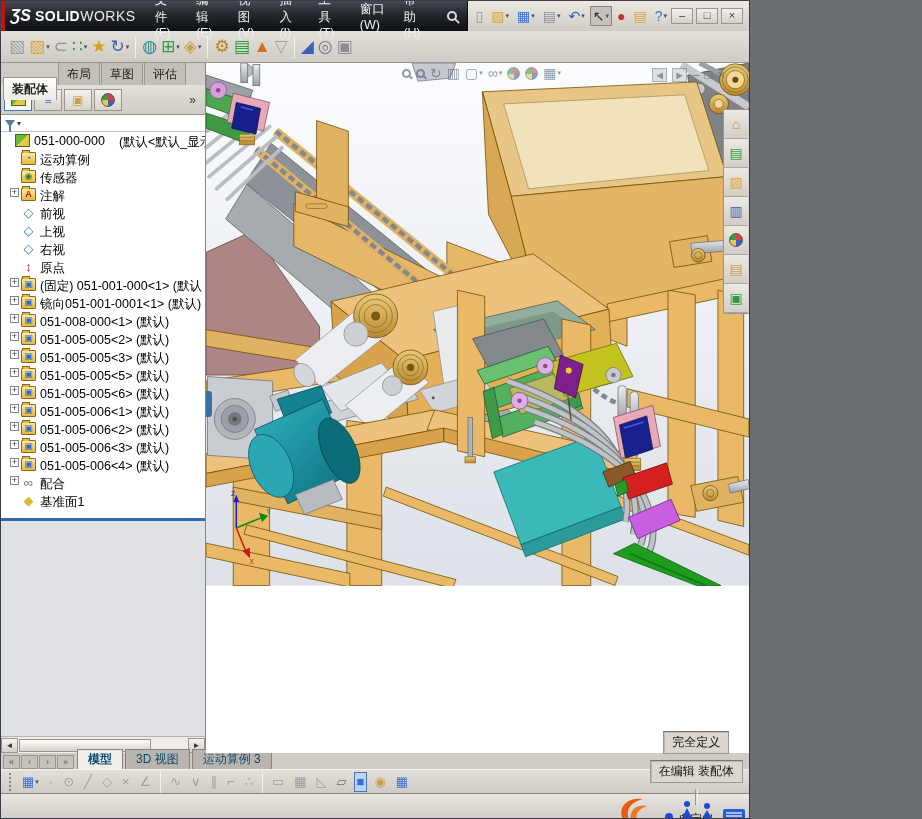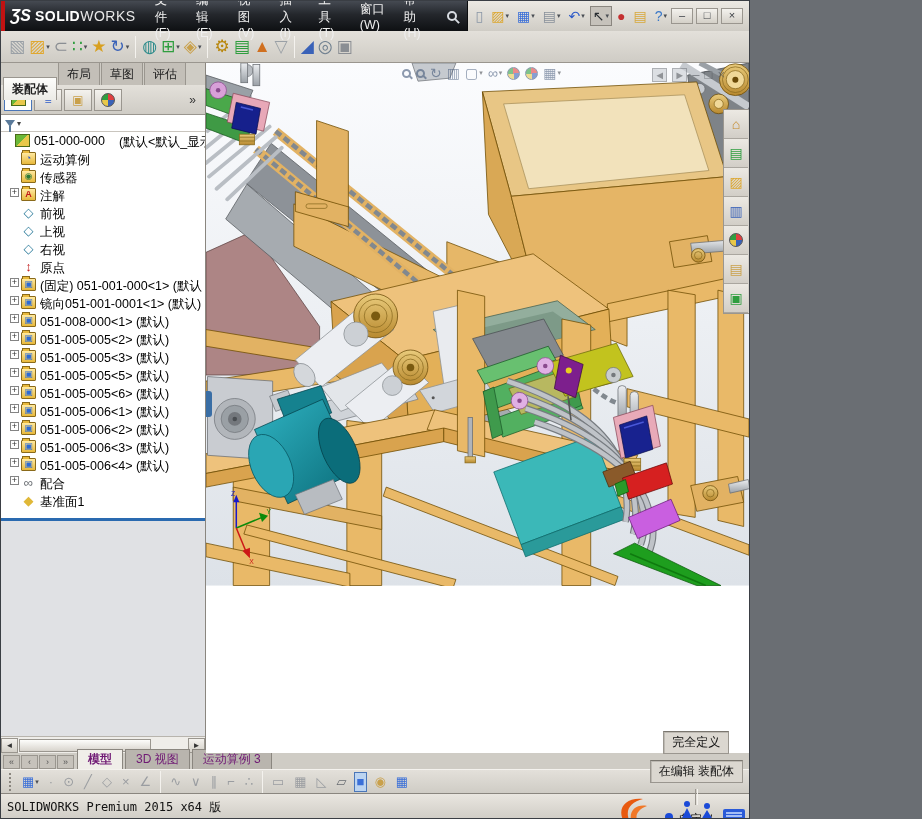--- a/index.html
+++ b/index.html
@@ -81,21 +81,21 @@
   .dcb{font-size:11px;color:#4a4f55;border:1px solid #7a7f85;background:#c9cdd2;width:15px;height:14px;line-height:12px;text-align:center;}
   .dcg{font-size:13px;color:#4a4f55;}
   .task-pane{position:absolute;right:0;top:46px;width:26px;background:#d6d2cb;border:1px solid #9a968f;border-right:none;}
   .tpbtn{width:24px;height:29px;border-bottom:1px solid #aaa69f;display:flex;align-items:center;justify-content:center;background:linear-gradient(#ece9e3,#d2cec7);}
   .tpbtn .gl{font-size:14px;}
   .panel-grip{position:absolute;left:0;top:328px;width:6px;height:26px;background:#3a6ea5;border-radius:0 3px 3px 0;}
 
   
   .bottom-tabs{height:16px;background:#cfccc5;display:flex;align-items:flex-end;padding-left:2px;}
   .navb{width:17px;height:14px;border:1px solid #9a968f;background:#c6c2bb;color:#555;font-size:9px;line-height:12px;text-align:center;margin-right:1px;}
-  .btab{font-size:12px;padding:1px 10px 1px;border:1px solid #8a867f;border-bottom:none;background:#b9b5ae;color:#701a75;margin-left:2px;white-space:nowrap;}
+  .btab{font-size:12px;padding:1px 10px 1px;border:1px solid #8a867f;border-bottom:none;background:#b9b5ae;color:#0c4a6e;margin-left:2px;white-space:nowrap;}
   .btab.active{background:#f0eee9;font-weight:bold;}
   .bottom-toolbar{height:24px;background:linear-gradient(#e3e0da,#cfccc5);border-top:1px solid #f4f2ee;display:flex;align-items:center;padding:0 4px;}
   .grip{width:4px;height:18px;border-left:2px dotted #8a867f;margin:0 4px;}
   .bti{display:flex;align-items:center;margin:0 2px;padding:1px 2px;border:1px solid transparent;}
   .bti .gl{font-size:13px;line-height:16px;}
   .bti.active{background:#bcd4f0;border:1px solid #4a76b8;}
 
   
   .statusbar{height:27px;background:linear-gradient(#e9e6e0,#cfccc5);border-top:1px solid #8a867f;display:flex;align-items:center;position:relative;font-size:12px;color:#111;}
   .sb-left{padding-left:6px;font-family:"DejaVu Sans Mono","Liberation Mono",monospace;font-size:12px;}
@@ -786,21 +786,20 @@
       </span>
       <span class="bti">
         <span class="gl" style="color: rgb(201, 160, 74);">◉</span>
       </span>
       <span class="bti">
         <span class="gl" style="color: rgb(58, 111, 216);">▦</span>
       </span>
     </div>
 
   <div class="statusbar">
-    <span class="sb-left">SOLIDWORKS Premium 2015 x64 版</span>
     <div class="sb-right">
       <span class="sb-cell">完全定义</span>
       <span class="sb-cell">在编辑 装配体</span>
       <span class="sb-sep"></span>
       <span>自定义</span>
       <span class="sb-up">▴</span>
       <span class="helpbox">?</span>
       <span class="tagicon"></span>
     </div>
     <div class="watermark">

